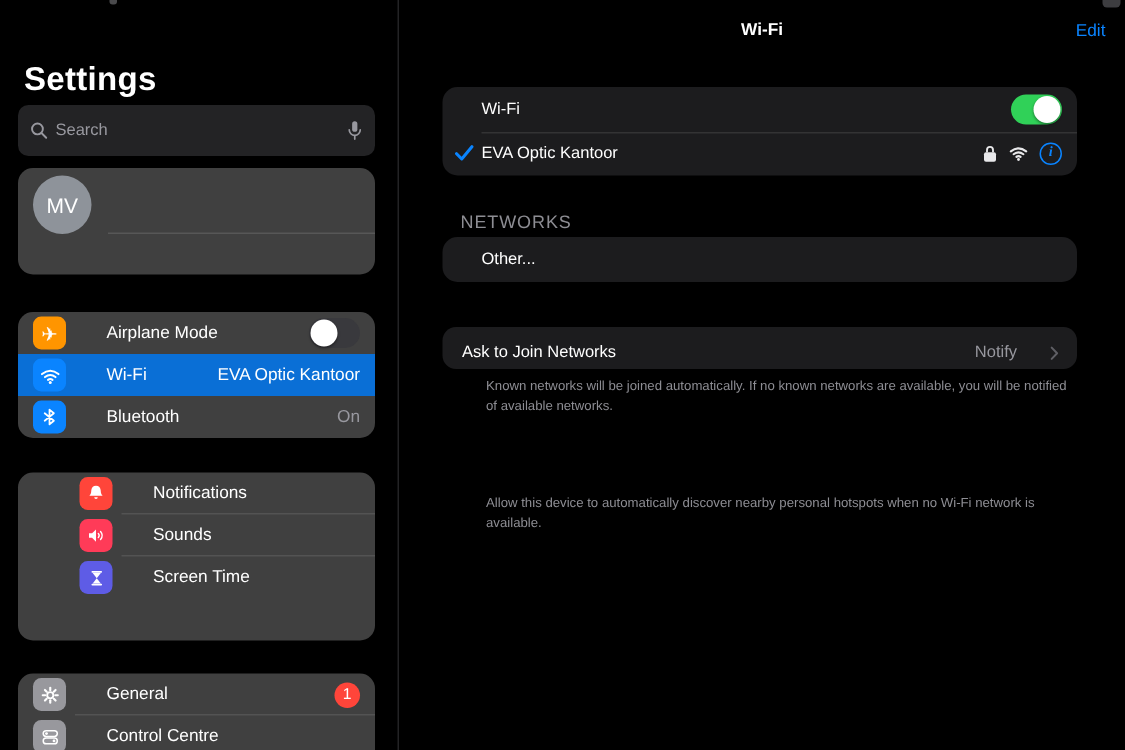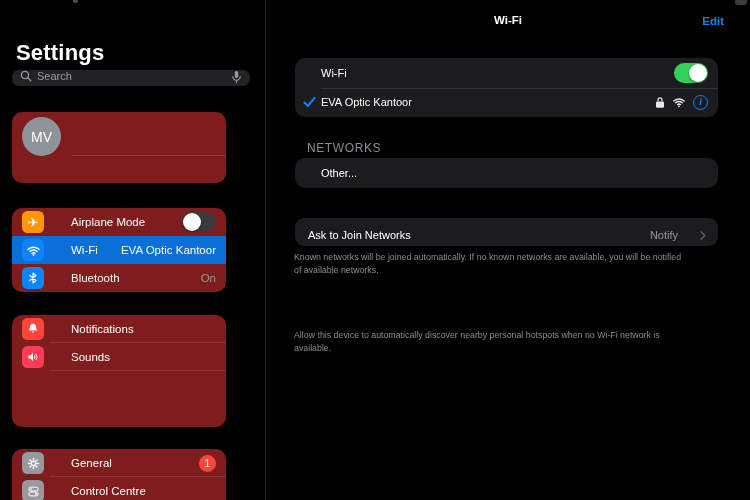--- a/index.html
+++ b/index.html
@@ -8,64 +8,64 @@
     position:relative; width:750px; height:500px; background:#000;
     font-family:"Liberation Sans", sans-serif; color:#fff; overflow:hidden;
   }
   
   .sliver-left{position:absolute;left:73px;top:0;width:5px;height:3px;background:#4a4a4c;border-radius:0 0 2px 2px;}
   .sliver-right{position:absolute;right:3px;top:0;width:12px;height:5px;background:#3d3d40;border-radius:0 0 3px 3px;}
 
   
   .sidebar{position:absolute;left:0;top:0;width:266px;height:500px;border-right:1px solid #232325;}
   .app-title{position:absolute;left:16px;top:40px;font-size:22px;font-weight:700;letter-spacing:.2px;}
-  .searchbar{position:absolute;left:12px;top:70px;width:238px;height:16px;background:#232325;border-radius:7px;display:flex;align-items:flex-start;padding:0 8px;}
+  .searchbar{position:absolute;left:12px;top:70px;width:238px;height:34px;background:#232325;border-radius:7px;display:flex;align-items:center;padding:0 8px;}
   .searchbar input{flex:1;background:transparent;border:0;outline:0;color:#fff;font-size:11px;font-family:inherit;margin-left:5px;}
   .searchbar input::placeholder{color:#98989f;}
-  .card{position:absolute;left:12px;width:214px;background:#7f1d1d;border-radius:10px;overflow:hidden;}
+  .card{position:absolute;left:12px;width:238px;background:#404040;border-radius:10px;overflow:hidden;}
   .profile-card{top:112px;height:71px;}
   .avatar{position:absolute;left:10px;top:5px;width:39px;height:39px;border-radius:50%;background:#8e939a;display:flex;align-items:center;justify-content:center;font-size:14px;font-weight:500;color:#fff;}
   .profile-div{position:absolute;left:60px;right:0;top:43px;height:1px;background:rgba(255,255,255,.12);}
-  .g1{top:208px;height:84px;} .g2{top:315px;height:112px;} .g3{top:449px;height:80px;}
+  .g1{top:208px;height:84px;} .g2{top:315px;height:112px;padding-left:31px;} .g3{top:449px;height:80px;}
   .srow{height:28px;display:flex;align-items:center;padding:0 10px;position:relative;cursor:default;}
   .srow .label{font-size:11.5px;margin-left:18px;}
   .srow .value{margin-left:auto;font-size:11.5px;color:#98989f;}
   .srow.selected{background:#0a6fd6;}
   .srow.selected .value{color:#fff;}
   .sep{position:absolute;left:38px;right:0;bottom:0;height:1px;background:rgba(255,255,255,.10);}
   .tile{width:22px;height:22px;border-radius:5.5px;flex:none;display:flex;align-items:center;justify-content:center;margin-right:9px;}
   .tile-orange{background:#ff9500;} .tile-blue{background:#0a84ff;}
   .tile-red{background:#ff453a;} .tile-pink{background:#ff3b58;}
   .tile-indigo{background:#5e5ce6;} .tile-gray{background:#98989d;}
   .glyph{font-size:13px;line-height:1;color:#fff;}
   .toggle{width:34px;height:20px;border-radius:10px;background:#39393d;position:relative;margin-left:auto;flex:none;}
   .toggle .knob{position:absolute;top:1px;left:1px;width:18px;height:18px;border-radius:50%;background:#fff;box-shadow:0 1px 2px rgba(0,0,0,.45);}
   .toggle.on{background:#30d158;}
   .toggle.on .knob{left:auto;right:1px;}
   .badge{margin-left:auto;width:17px;height:17px;border-radius:50%;background:#ff453a;display:flex;align-items:center;justify-content:center;font-size:10.5px;color:#fff;}
 
   
   .main{position:absolute;left:266px;top:0;width:484px;height:500px;}
   .nav-title{position:absolute;left:0;right:0;top:14px;text-align:center;font-size:11.5px;font-weight:700;}
-  .edit-btn{position:absolute;right:26px;top:15px;font-size:11.5px;color:#0a84ff;cursor:pointer;font-weight:bold;}
+  .edit-btn{position:absolute;right:13px;top:15px;font-size:11.5px;color:#0a84ff;cursor:pointer;}
   .pcard{position:absolute;left:29px;width:423px;background:#1c1c1e;border-radius:10px;overflow:hidden;}
   .wifi-card{top:58px;height:59px;}
   .prow{height:29.5px;display:flex;align-items:center;position:relative;padding:0 10px 0 26px;font-size:11px;}
   .psep{position:absolute;left:26px;right:0;top:29.5px;height:1px;background:rgba(255,255,255,.10);}
   .check{position:absolute;left:8px;top:8px;}
   .row-icons{margin-left:auto;display:flex;align-items:center;gap:7px;}
   .info-circle{width:15px;height:15px;border:1.4px solid #0a84ff;border-radius:50%;display:flex;align-items:center;justify-content:center;color:#0a84ff;font-family:"Liberation Serif",serif;font-style:italic;font-weight:700;font-size:9.5px;line-height:1;cursor:pointer;}
   .section-header{position:absolute;left:41px;top:141px;font-size:12px;color:#8d8d93;letter-spacing:.6px;}
   .other-card{top:158px;height:30px;}
   .other-card .prow{height:30px;}
   .setting-card{height:28px;border-radius:9px;}
   .setting-card .prow{height:34px;padding:0 12px 0 13px;}
   .ask-card{top:218px;} .hotspot-card{top:295px;}
   .detail{margin-left:auto;display:flex;align-items:center;gap:22px;color:#98989f;font-size:11px;}
-  .desc{position:absolute;left:28px;font-size:8.8px;line-height:1.5;color:#8d8d93;}
+  .desc{position:absolute;left:58px;font-size:8.8px;line-height:1.5;color:#8d8d93;}
   .desc1{top:251px;width:394px;}
   .desc2{top:329px;width:404px;}
 </style>
 </head>
 <body>
 
 <div class="screen">
   <div class="sliver-left"></div>
   <div class="sliver-right"></div>
 
@@ -136,20 +136,31 @@
       </div>
       <div class="srow">
         <span class="tile tile-pink">
           <svg width="14" height="14" viewBox="0 0 24 24">
             <polygon points="4,9.3 7.5,9.3 12,5 12,19 7.5,14.7 4,14.7" fill="#fff"></polygon>
             <path d="M14.6 9.6 a3.6 3.6 0 0 1 0 4.8 M17.2 7.4 a7.2 7.2 0 0 1 0 9.2" fill="none" stroke="#fff" stroke-width="1.6" stroke-linecap="round"></path>
           </svg>
         </span>
         <span class="label">Sounds</span>
         <span class="sep"></span>
+      </div>
+      <div class="srow">
+        <span class="tile tile-indigo">
+          <svg width="13" height="13" viewBox="0 0 24 24" fill="#fff">
+            <rect x="5.5" y="3" width="13" height="2.2" rx="1"></rect>
+            <rect x="5.5" y="18.8" width="13" height="2.2" rx="1"></rect>
+            <polygon points="7,5.5 17,5.5 12,12"></polygon>
+            <polygon points="7,18.5 17,18.5 12,12"></polygon>
+          </svg>
+        </span>
+        <span class="label">Screen Time</span>
       </div>
     </div>
 
     <div class="card g3">
       <div class="srow">
         <span class="tile tile-gray">
           <svg width="15" height="15" viewBox="0 0 24 24" fill="none" stroke="#fff">
             <circle cx="12" cy="12" r="3.3" stroke-width="2"></circle>
             <g stroke-width="2.3" stroke-linecap="round">
               <line x1="17.4" y1="12" x2="20" y2="12"></line>

